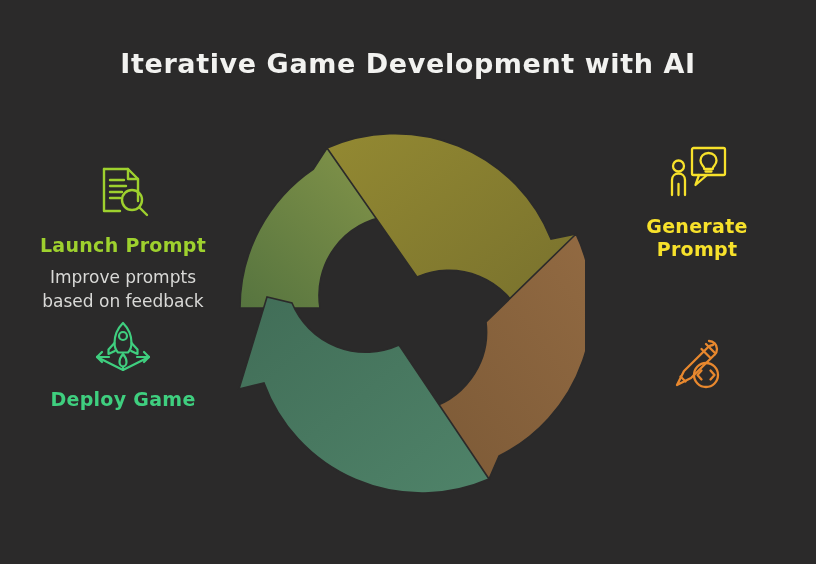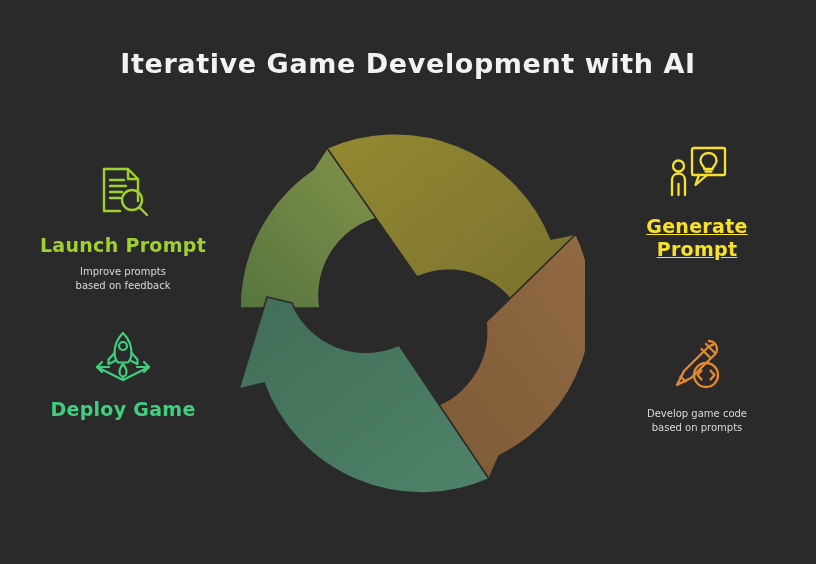--- a/index.html
+++ b/index.html
@@ -54,32 +54,32 @@
     margin-bottom: 9px;
   }
   .node-title {
     font-size: 19px;
     font-weight: bold;
     line-height: 1.12;
     letter-spacing: 0.3px;
     margin-bottom: 9px;
   }
   .node-desc {
-    font-size: 10px;
+    font-size: 17px;
     color: #d9d9d7;
     line-height: 1.42;
     white-space: pre-line;
   }
 
   #node-refine   { left: 8px;  top: 160px; }
-  #node-deploy   { left: 8px;  top: 324px; }
+  #node-deploy   { left: 8px;  top: 314px; }
   #node-generate { left: 582px; top: 140px; }
   #node-write    { left: 582px; top: 332px; }
 
-  #node-generate .node-title { line-height: 1.2; text-decoration: underline; }
+  #node-generate .node-title { line-height: 1.2; }
 </style>
 </head>
 <body>
 
 <div class="page-title">Iterative Game Development with AI</div>
 
 <div class="cycle-wrap">
   <svg class="cycle-svg" viewBox="0 0 354 374">
     <defs>
       <linearGradient id="gradRefine" x1="0" y1="1" x2="1" y2="0">
@@ -196,15 +196,13 @@
     <svg width="58" height="54" viewBox="0 0 58 54" fill="none" stroke="#e8882e" stroke-width="2.3" stroke-linecap="round" stroke-linejoin="round">
       <path d="M41 3 c4.5 0 8 3.5 8 8 0 2.3-0.9 4.3-2.5 5.8 L23 40 L9 47 L16 33 L40 9.3 C41.5 7.7 43 7 45 7"></path>
       <path d="M38 6 L46.5 14.5"></path>
       <path d="M33.5 11 L42 19.5"></path>
       <path d="M12.5 38.5 L17.5 43.5"></path>
       <circle cx="38" cy="37" r="12"></circle>
       <path d="M33.5 32.5 L29.5 37 L33.5 41.5"></path>
       <path d="M42.5 32.5 L46.5 37 L42.5 41.5"></path>
     </svg>
   </div>
-  <div class="node-desc">Develop game code
-based on prompts</div>
 </div>
 
 </body></html>

